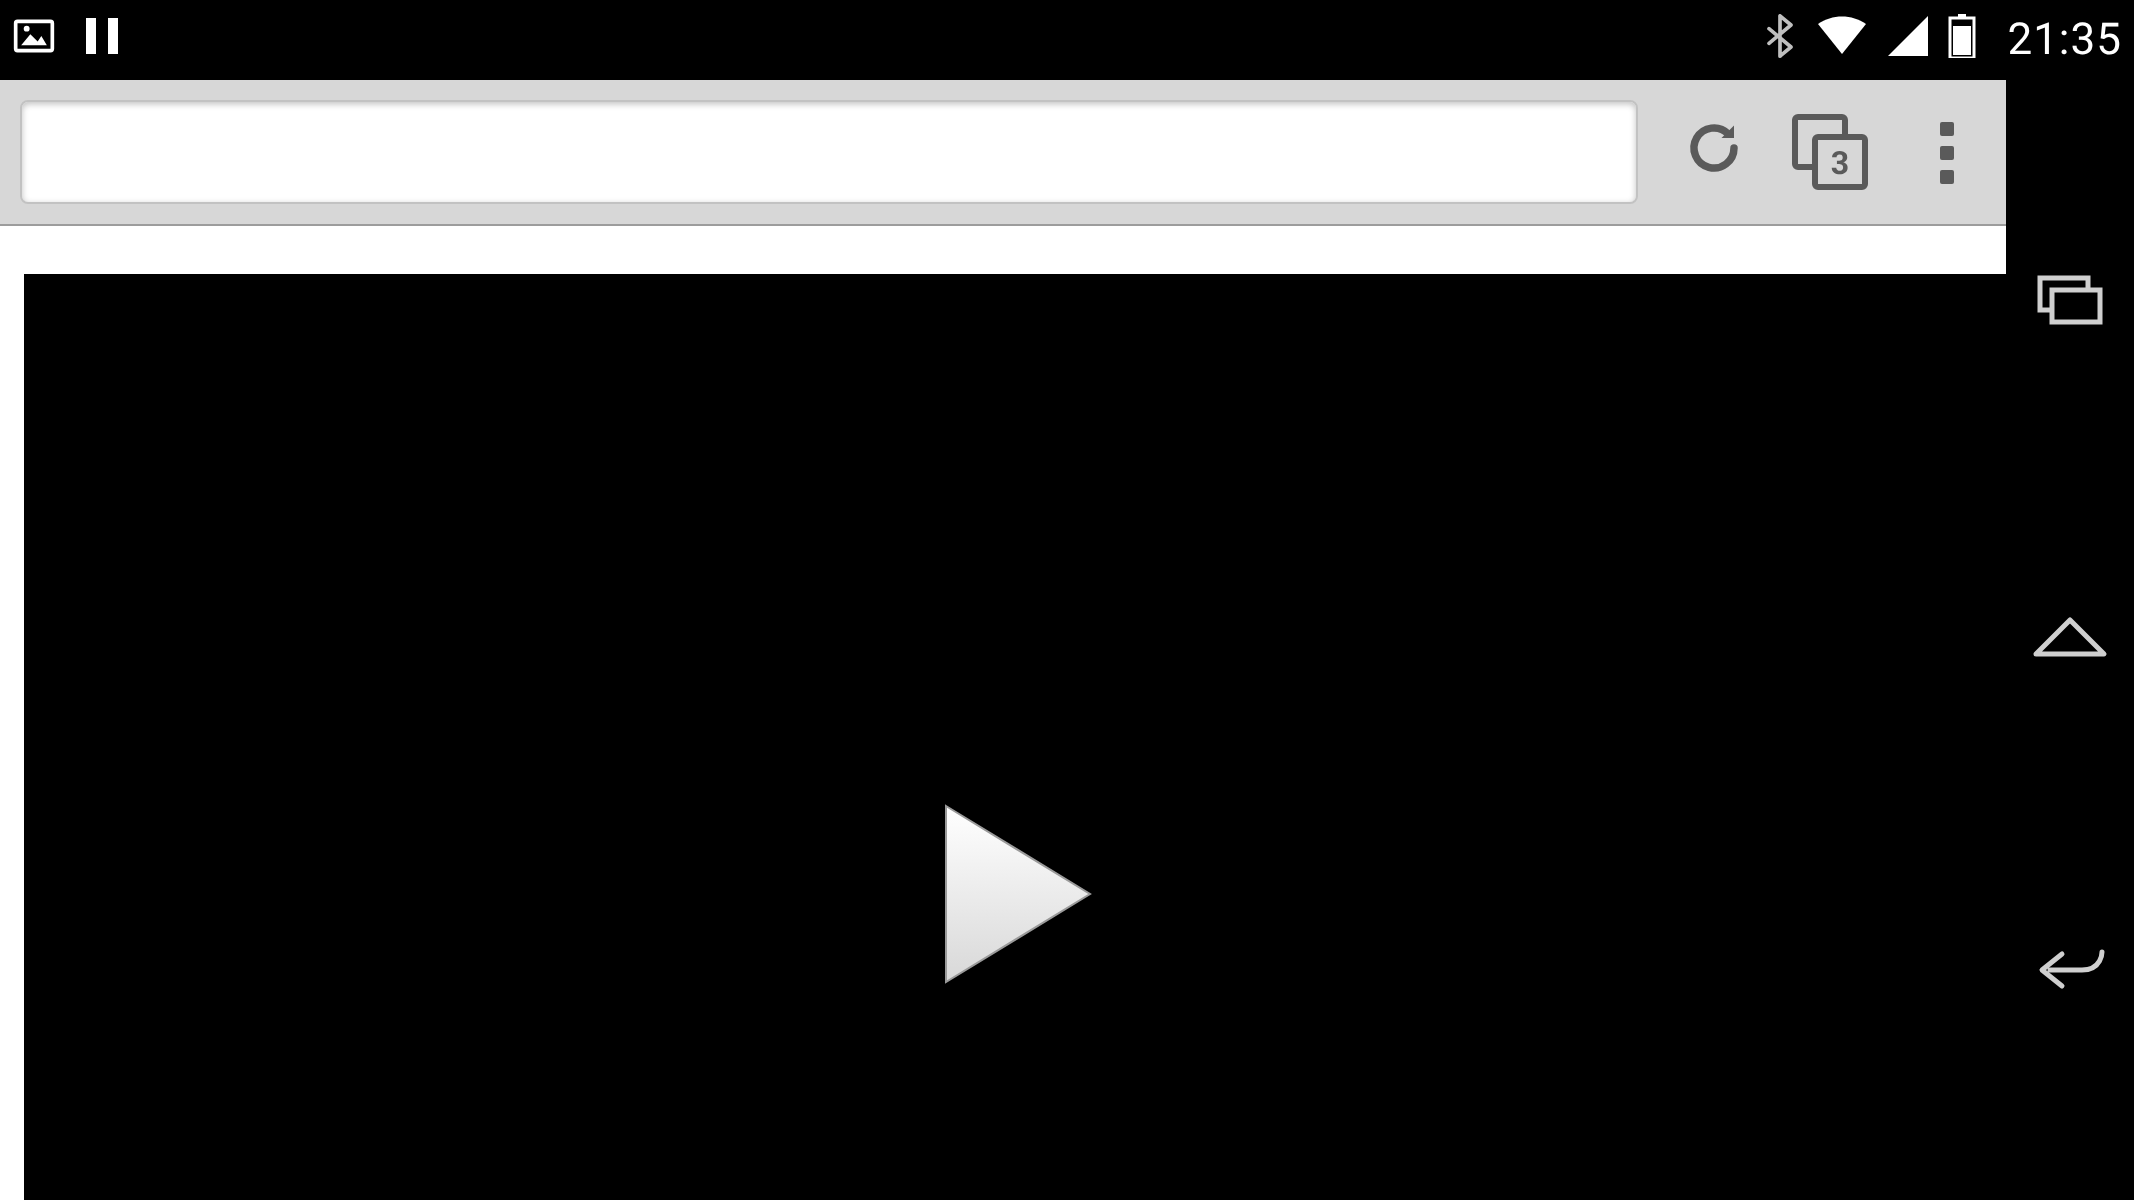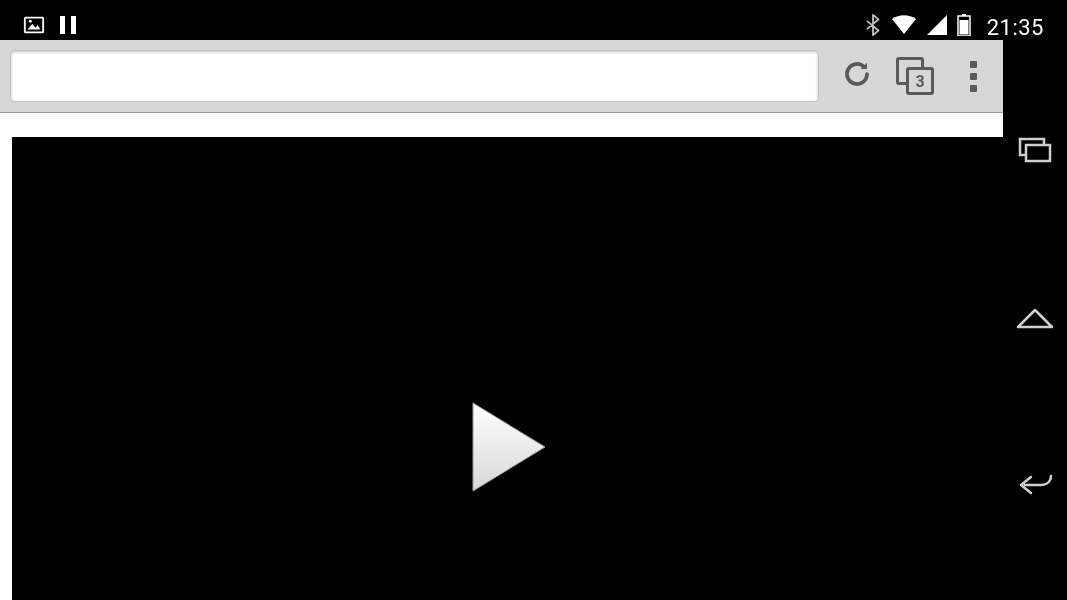--- a/index.html
+++ b/index.html
@@ -4,22 +4,22 @@
   <style>
     * { margin: 0; padding: 0; box-sizing: border-box; }
     html, body { width: 1067px; height: 600px; overflow: hidden; font-family: Roboto, Arial, sans-serif; }
     body { display: flex; flex-direction: column; background: #000; }
 
     
     .status-bar {
       height: 40px;
       background: #000;
       display: flex;
-      align-items: flex-end;
-      padding: 0 23px;
+      align-items: center;
+      padding: 0 6px;
       color: #e8e8e8;
     }
     .status-left { display: flex; align-items: center; gap: 14px; }
     .status-right { margin-left: auto; display: flex; align-items: center; gap: 10px; }
     .clock { font-size: 22px; font-weight: 400; color: #fff; margin-left: 6px; letter-spacing: 0.5px; }
 
     
     .main-row { flex: 1; display: flex; }
 
     .phone-area { flex: 1; display: flex; flex-direction: column; background: #000; }

